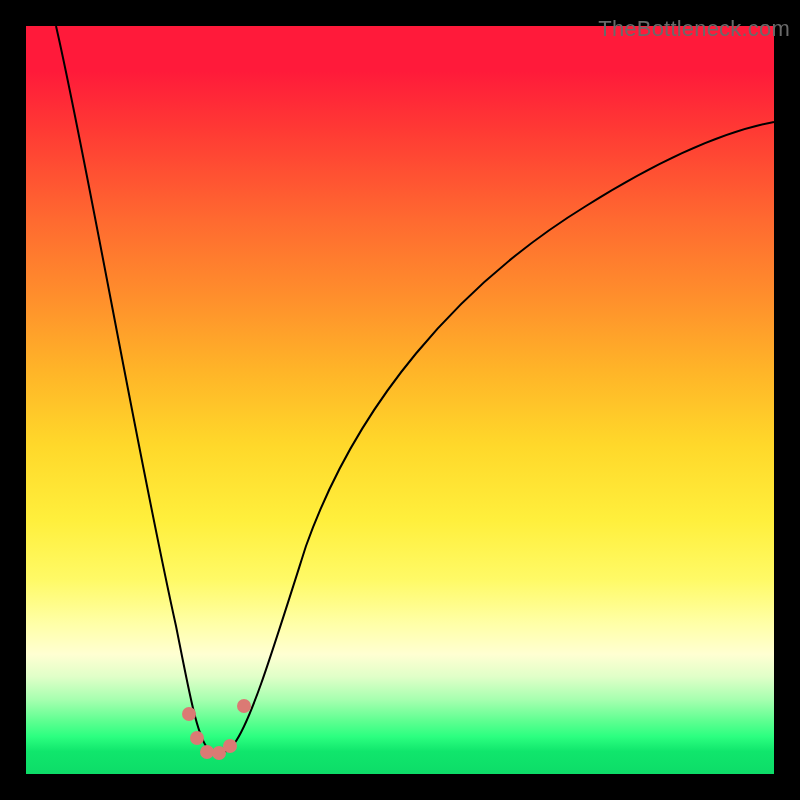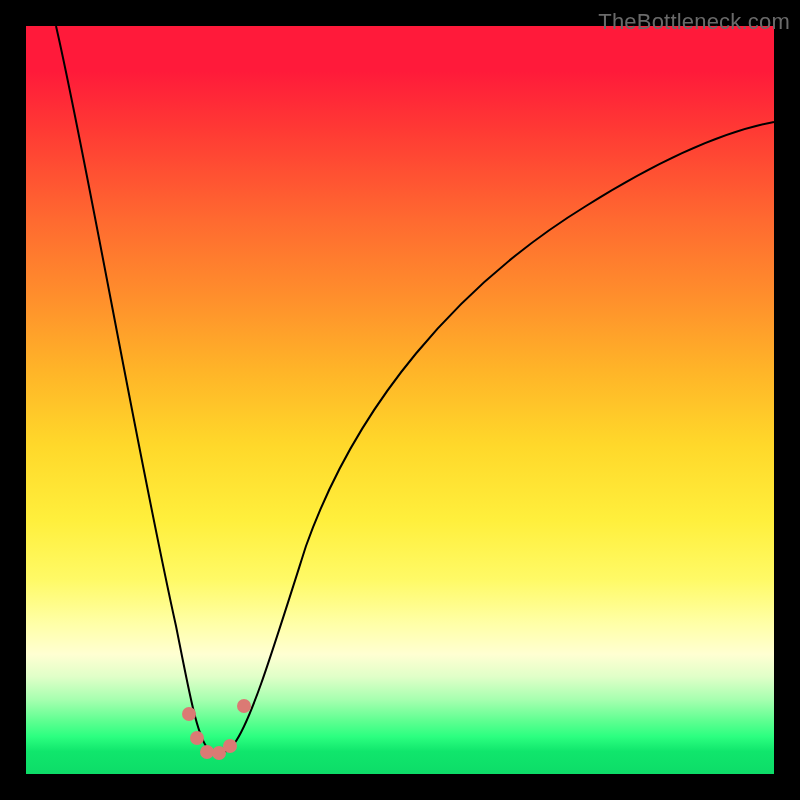--- a/index.html
+++ b/index.html
@@ -31,21 +31,21 @@
       #ffffd2 84%,
       #e0ffc8 87%,
       #a8ffb0 90%,
       #5cff90 93%,
       #2cff80 95%,
       #10e66c 97%,
       #0ddc68 100%);
   }
   .watermark {
     position: absolute;
-    top: 9px;
+    top: 16px;
     right: 10px;
     color: #6a6a6a;
     font-size: 22px;
     font-weight: 500;
     letter-spacing: 0.2px;
     user-select: none;
   }
   svg.curve {
     position: absolute;
     left: 0;

